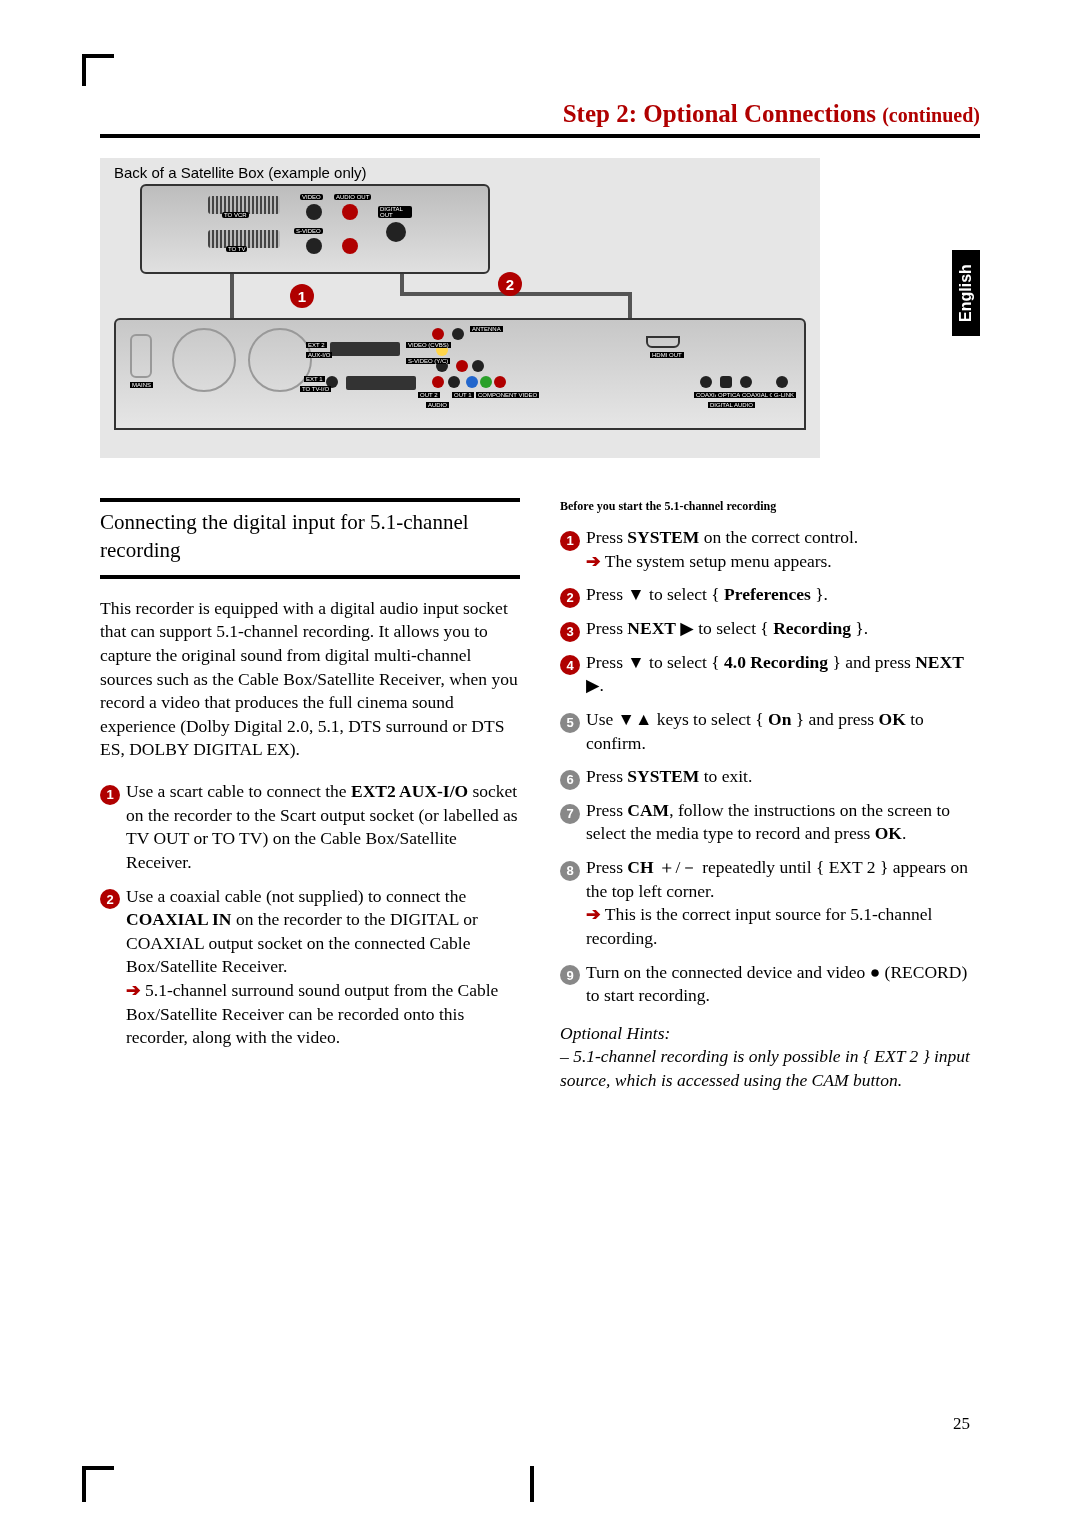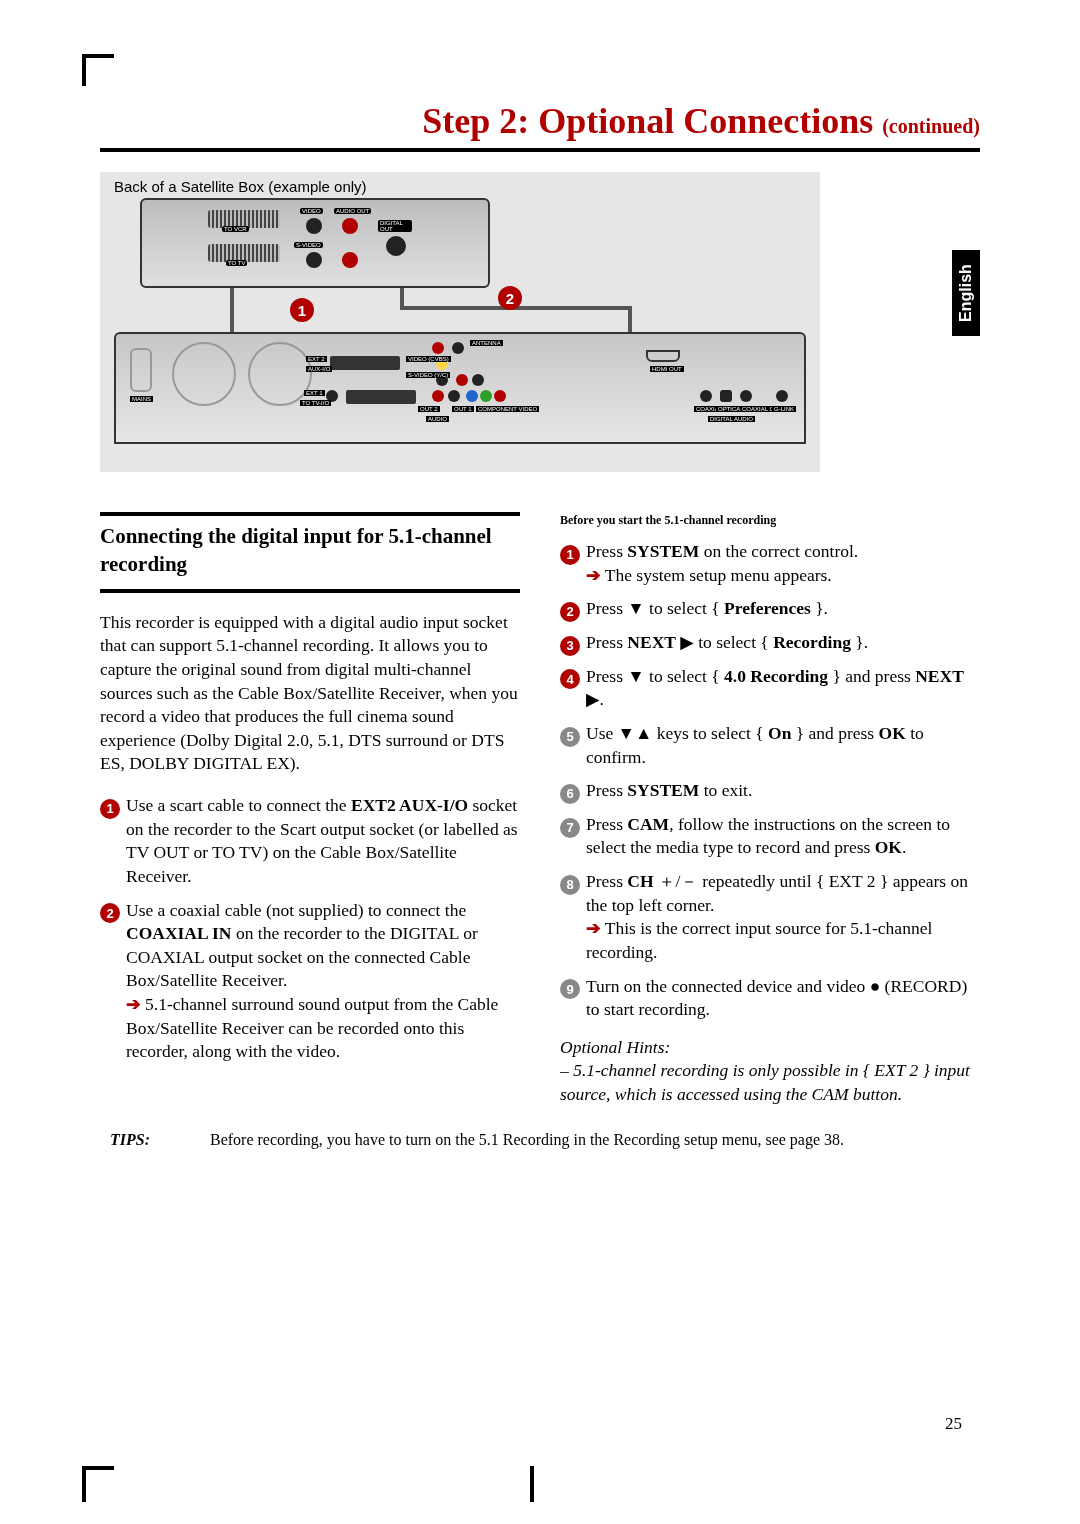--- a/index.html
+++ b/index.html
@@ -9,21 +9,21 @@
   
   .crop-tl-h { position:absolute; top:54px; left:82px; width:32px; height:4px; background:#000; }
   .crop-tl-v { position:absolute; top:54px; left:82px; width:4px; height:32px; background:#000; }
   
   .crop-bl-h { position:absolute; bottom:54px; left:82px; width:32px; height:4px; background:#000; }
   .crop-bl-v { position:absolute; bottom:22px; left:82px; width:4px; height:36px; background:#000; }
   
   .crop-bc { position:absolute; bottom:22px; left:530px; width:4px; height:36px; }
 
   .title-row { text-align: right; border-bottom: 4px solid #000; padding-bottom: 6px; margin-bottom: 20px; }
-  .title-main { font-size: 36px; font-weight: bold; color: #b00000; font-family: Georgia, serif; }
+  .title-main { font-size: 25px; font-weight: bold; color: #b00000; font-family: Georgia, serif; }
   .title-cont { font-size: 20px; font-weight: bold; color: #b00000; }
 
   .lang-tab { position: absolute; top: 250px; right: 100px; width: 28px; height: 86px; background: #000; color: #fff; display:flex; align-items:center; justify-content:center; }
   .lang-tab span { transform: rotate(-90deg); font-size: 16px; font-weight: bold; font-family: Arial, sans-serif; white-space: nowrap; }
 
   .diagram-area { background: #e6e6e6; width: 720px; height: 300px; position: relative; margin-bottom: 40px; padding:10px 14px; }
   .diagram-caption { font-size: 15px; font-family: Arial, sans-serif; position:absolute; top:6px; left:14px; }
   .satbox { position:absolute; top:26px; left:40px; width:350px; height:90px; border:2px solid #333; border-radius:6px; background: linear-gradient(#bdbdbd,#e0e0e0); }
   .satbox .vent { position:absolute; top:10px; left:66px; width:72px; height:18px; background:repeating-linear-gradient(90deg,#444 0 2px,#bbb 2px 4px); border-radius:3px; }
   .satbox .vent2 { top:44px; }
@@ -34,35 +34,35 @@
   .recbox .lbl { position:absolute; font-size:6px; color:#fff; font-family:Arial; background:#000; padding:0 2px; }
   .recbox .port { position:absolute; width:12px; height:12px; border-radius:50%; background:#222; }
   .recbox .scart { position:absolute; width:70px; height:14px; background:#333; border-radius:2px;}
   .badge { position:absolute; width:24px; height:24px; border-radius:50%; color:#fff; font-weight:bold; font-family:Arial; font-size:15px; display:flex; align-items:center; justify-content:center; }
   .badge.red { background:#b00000; }
   .cable { position:absolute; background:#555; }
 
   .columns { display:flex; gap:40px; }
   .col { width: 420px; font-size: 17.5px; line-height: 1.35; }
   .sec-rule { border-top:4px solid #000; border-bottom:4px solid #000; padding:6px 0 10px 0; margin-bottom:18px; }
-  .sec-head { font-size:21px; font-weight:bold; font-family: Georgia, serif; }
+  .sec-head { font-size:21px; font-weight:normal; font-family: Georgia, serif; }
   .para { margin-bottom:18px; }
   .step { display:flex; margin-bottom:10px; }
   .step .n { flex:0 0 26px; }
   .ncirc { display:inline-flex; width:20px; height:20px; border-radius:50%; color:#fff; font-family:Arial; font-size:13px; font-weight:bold; align-items:center; justify-content:center; position:relative; top:2px;}
   .ncirc.red { background:#b00000; }
   .ncirc.grey { background:#888; }
   .arrow { color:#b00000; font-weight:bold; }
   .sub-head { font-weight:bold; font-size:12px; margin-bottom:12px; }
   .hints-head { font-style:italic; margin-top:14px; }
   .hint { font-style: italic; }
   .tips-row { display:flex; margin-top:24px; border-top: none; }
   .tips-lbl { font-style:italic; font-weight:bold; font-size:16px; width:110px; padding-left:10px;}
   .tips-body { font-size:16px; flex:1; }
-  .pagenum { position:absolute; bottom:90px; right:118px; font-size:17px; }
+  .pagenum { position:absolute; bottom:90px; right:110px; font-size:17px; }
   .sym { font-family: Arial, sans-serif; }
 </style>
 </head>
 <body>
 
 <div class="page">
 
   <div class="crop-tl-h"></div>
   <div class="crop-tl-v"></div>
   <div class="crop-bl-h"></div>
@@ -240,19 +240,15 @@
         <div>
           <span>Turn on the connected device and video </span><span class="sym">●</span><span> (RECORD) to start recording.</span>
         </div>
       </div>
 
       <p class="hints-head">Optional Hints:</p>
       <p class="hint">–  5.1-channel recording is only possible in  { EXT 2 } input source, which is accessed using the CAM button.</p>
     </div>
   </div>
 
-  <div class="tips-row">
-    <div class="tips-lbl">TIPS:</div>
-    <div class="tips-body">Before recording, you have to turn on the 5.1 Recording in the Recording setup menu, see page 38.</div>
-  </div>
 
   <div class="pagenum">25</div>
 </div>
 
 </body></html>

